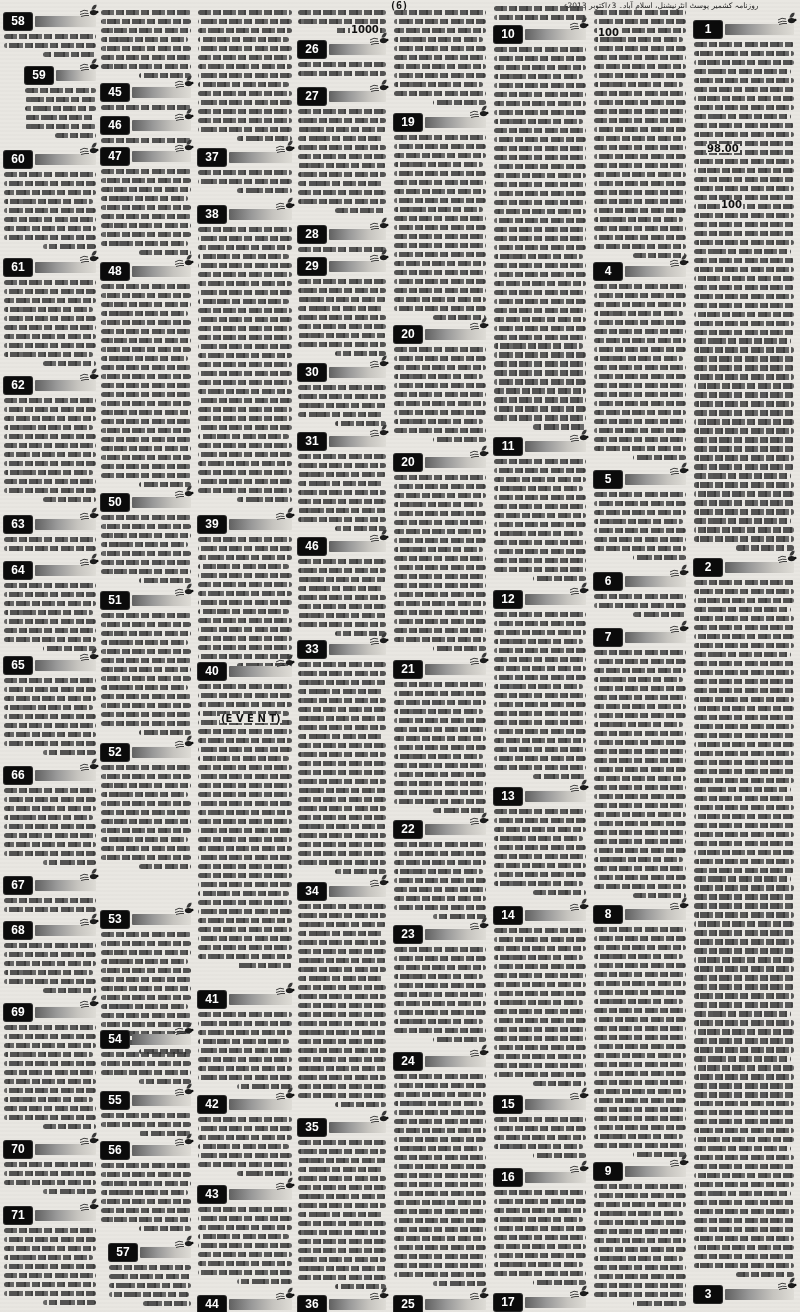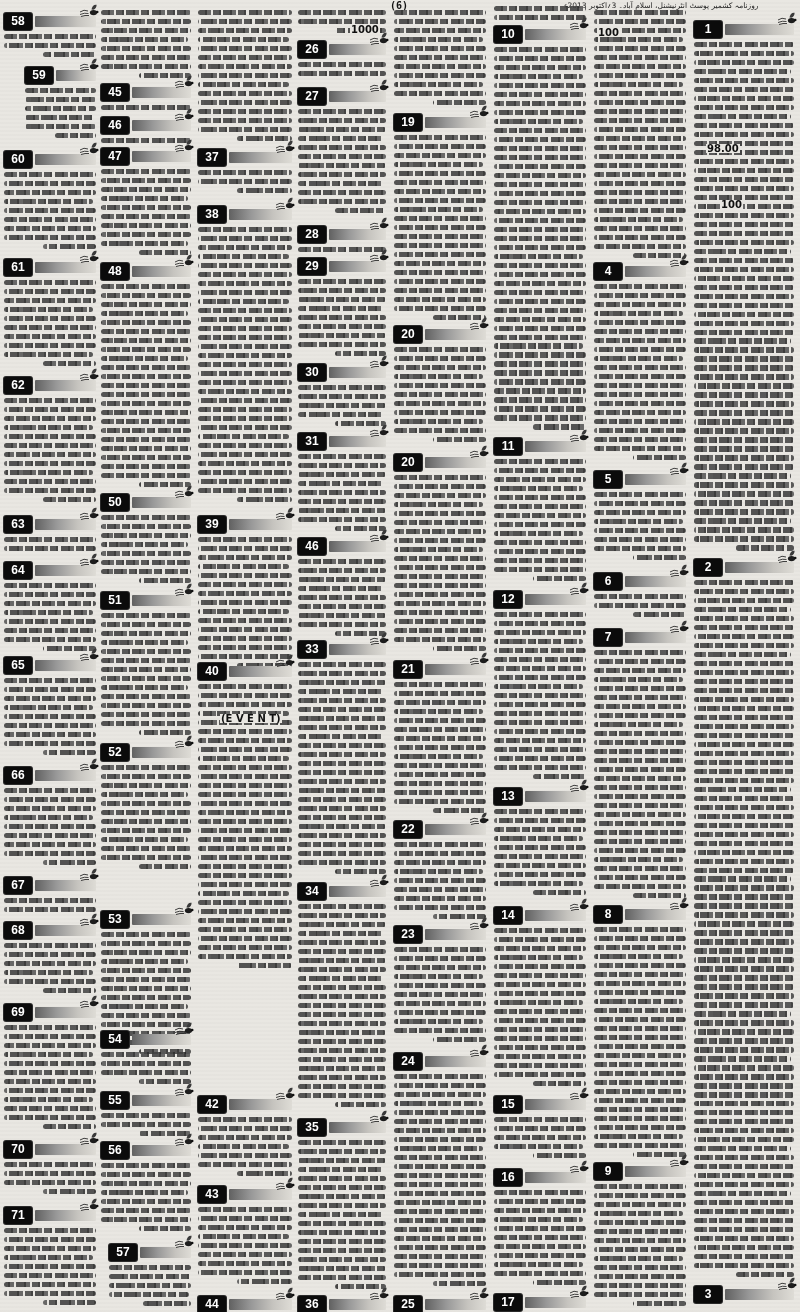--- a/index.html
+++ b/index.html
@@ -1249,20 +1249,41 @@
           <div class="tl w4"></div>
           <div class="tl"></div>
           <div class="tl w2"></div>
           <div class="tl w3"></div>
           <div class="tl"></div>
           <div class="tl w2"></div>
           <div class="tl"></div>
           <div class="tl w3"></div>
           <div class="tl w2 short"></div>
         </div>
+        <div class="seg" style="top: 990px;">
+          <div class="hdr">
+            <div class="num">41</div>
+            <div class="bar"></div>
+  <svg class="bee" viewBox="0 0 20 15" xmlns="http://www.w3.org/2000/svg">
+    <path d="M1 9 Q5 6 9 8 M1 11.5 Q5.5 9.5 9.5 10.5 M2 13.5 Q6 12 10 12.5" fill="none" stroke="#2c2c2c" stroke-width="0.9"></path>
+    <path d="M12.5 6.5 Q13.5 1.2 17.6 1.8 Q17.6 5.4 14.4 6.8 Z" fill="#3a3a3a"></path>
+    <ellipse cx="14.5" cy="9.6" rx="3.6" ry="2.6" fill="#1d1d1d"></ellipse>
+    <circle cx="18.2" cy="9" r="1.3" fill="#111"></circle>
+  </svg>
+</div>
+          <div class="tl"></div>
+          <div class="tl w2"></div>
+          <div class="tl w3"></div>
+          <div class="tl w4"></div>
+          <div class="tl w2"></div>
+          <div class="tl"></div>
+          <div class="tl w3"></div>
+          <div class="tl w2"></div>
+          <div class="tl w4 short"></div>
+        </div>
         <div class="seg" style="top: 1095px;">
           <div class="hdr">
             <div class="num">42</div>
             <div class="bar"></div>
   <svg class="bee" viewBox="0 0 20 15" xmlns="http://www.w3.org/2000/svg">
     <path d="M1 9 Q5 6 9 8 M1 11.5 Q5.5 9.5 9.5 10.5 M2 13.5 Q6 12 10 12.5" fill="none" stroke="#2c2c2c" stroke-width="0.9"></path>
     <path d="M12.5 6.5 Q13.5 1.2 17.6 1.8 Q17.6 5.4 14.4 6.8 Z" fill="#3a3a3a"></path>
     <ellipse cx="14.5" cy="9.6" rx="3.6" ry="2.6" fill="#1d1d1d"></ellipse>
     <circle cx="18.2" cy="9" r="1.3" fill="#111"></circle>
   </svg>

